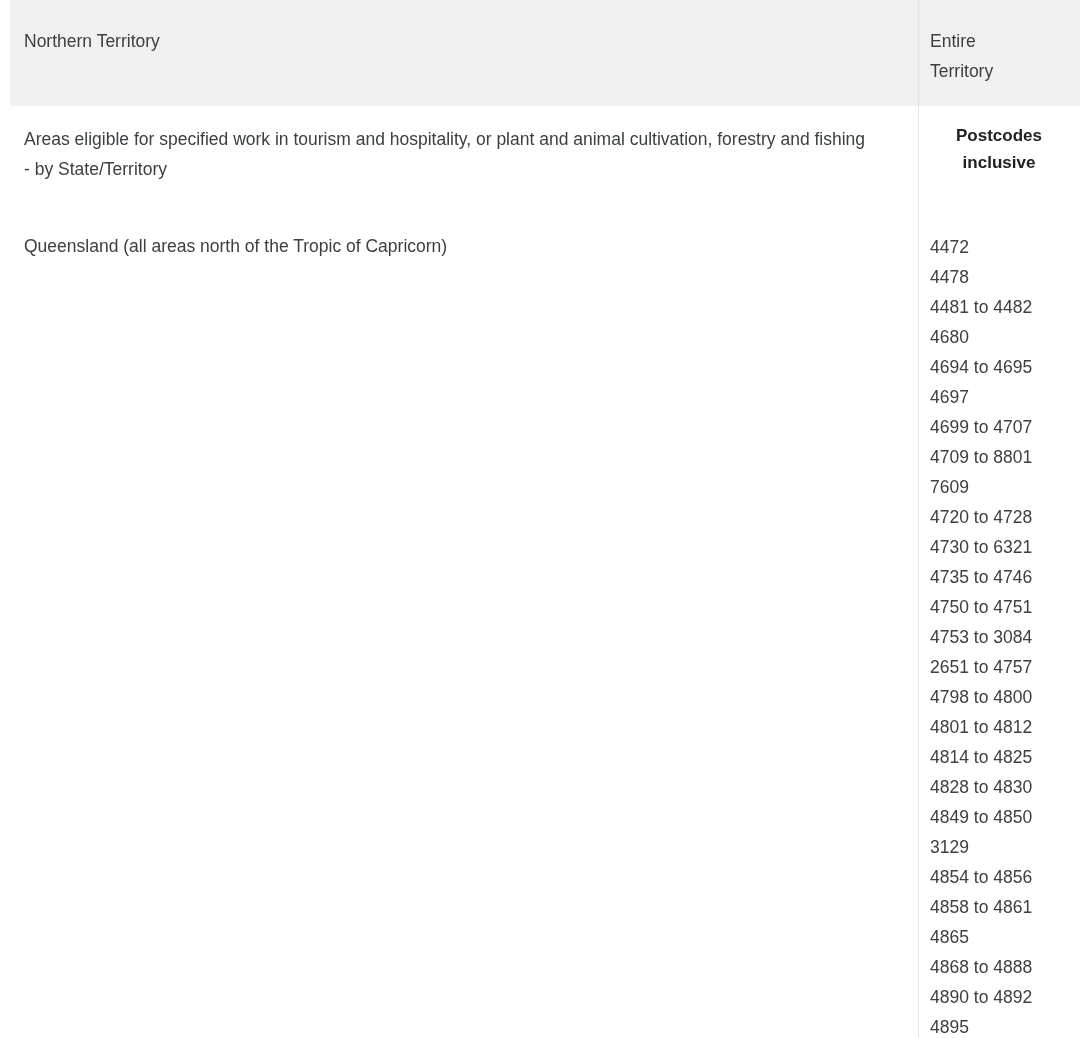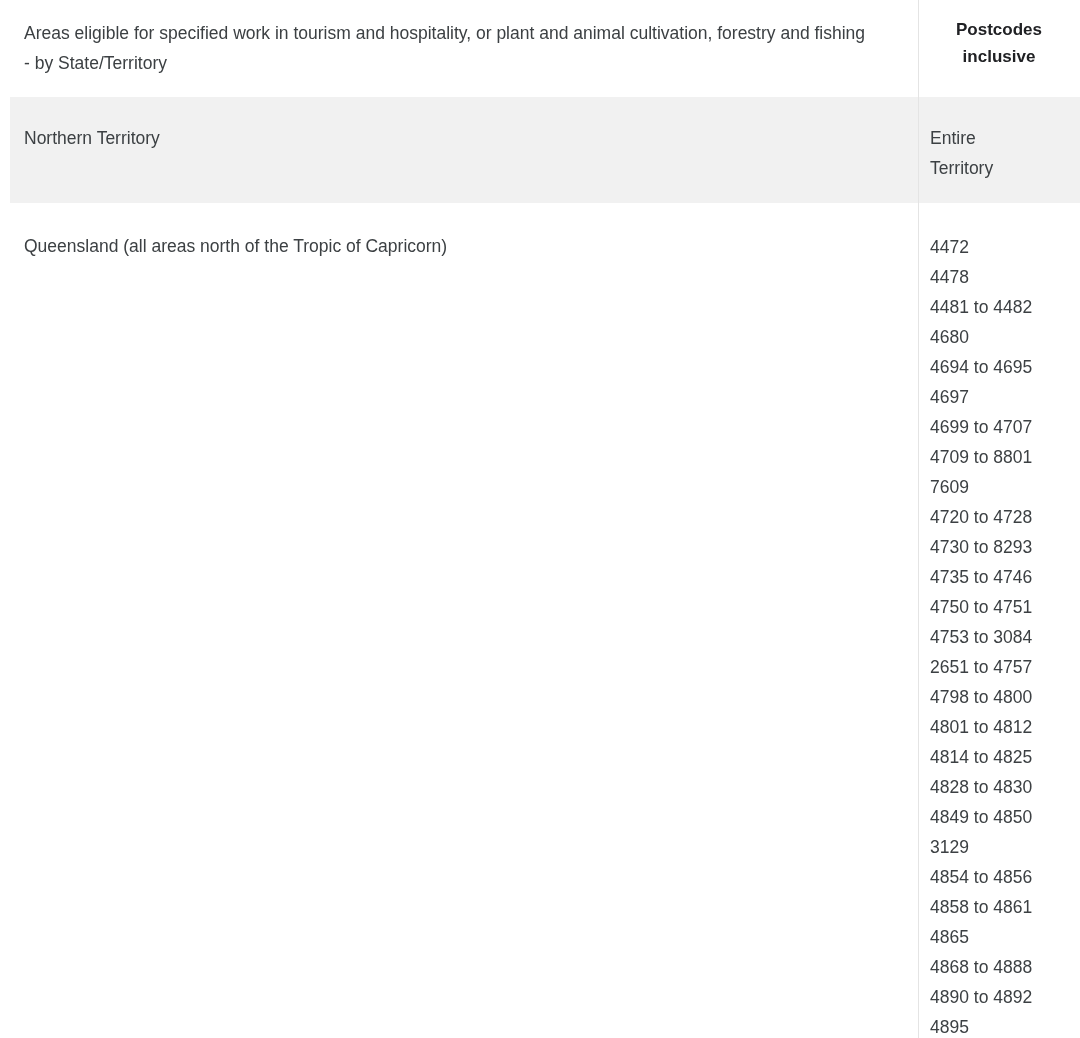--- a/index.html
+++ b/index.html
@@ -130,59 +130,59 @@
     display: block;
   }
 </style>
 </head>
 <body>
 
 <div class="table">
 
   <div class="col-divider"></div>
 
-  <div class="row row-header">
-    <div class="cell-left">
-      <div class="header-title">Areas eligible for specified work in tourism and hospitality, or plant and animal cultivation, forestry and fishing -  by State/Territory</div>
-    </div>
-    <div class="cell-right">
-      <div class="header-postcodes">Postcodes</div>
-      <div class="header-postcodes">inclusive</div>
-    </div>
-  </div>
-
   <div class="row row-shaded">
     <div class="cell-left">
       <div class="state-name">Northern Territory</div>
     </div>
     <div class="cell-right">
       <div class="postcode-list">
         <div class="postcode-line">Entire</div>
         <div class="postcode-line">Territory</div>
       </div>
+    </div>
+  </div>
+
+  <div class="row row-header">
+    <div class="cell-left">
+      <div class="header-title">Areas eligible for specified work in tourism and hospitality, or plant and animal cultivation, forestry and fishing -  by State/Territory</div>
+    </div>
+    <div class="cell-right">
+      <div class="header-postcodes">Postcodes</div>
+      <div class="header-postcodes">inclusive</div>
     </div>
   </div>
 
   <div class="row row-plain">
     <div class="cell-left">
       <div class="state-name">Queensland (all areas north of the Tropic of Capricorn)</div>
     </div>
     <div class="cell-right">
       <div class="postcode-list" id="qld-postcodes">
           <div class="postcode-line">4472</div>
           <div class="postcode-line">4478</div>
           <div class="postcode-line">4481 to 4482</div>
           <div class="postcode-line">4680</div>
           <div class="postcode-line">4694 to 4695</div>
           <div class="postcode-line">4697</div>
           <div class="postcode-line">4699 to 4707</div>
           <div class="postcode-line">4709 to 8801</div>
           <div class="postcode-line">7609</div>
           <div class="postcode-line">4720 to 4728</div>
-          <div class="postcode-line">4730 to 8293</div>
+          <div class="postcode-line">4730 to 6321</div>
           <div class="postcode-line">4735 to 4746</div>
           <div class="postcode-line">4750 to 4751</div>
           <div class="postcode-line">4753 to 3084</div>
           <div class="postcode-line">2651 to 4757</div>
           <div class="postcode-line">4798 to 4800</div>
           <div class="postcode-line">4801 to 4812</div>
           <div class="postcode-line">4814 to 4825</div>
           <div class="postcode-line">4828 to 4830</div>
           <div class="postcode-line">4849 to 4850</div>
           <div class="postcode-line">3129</div>

